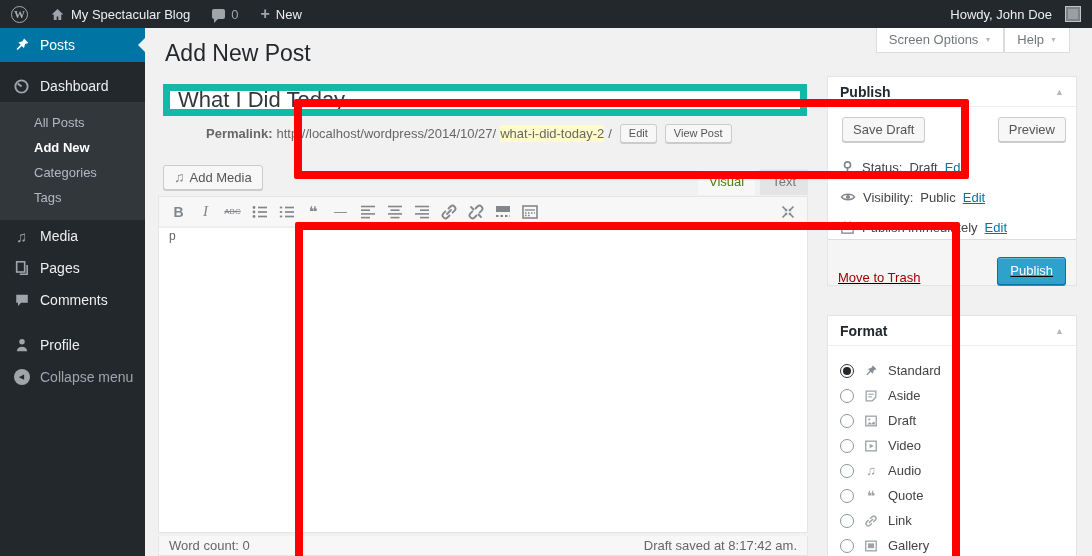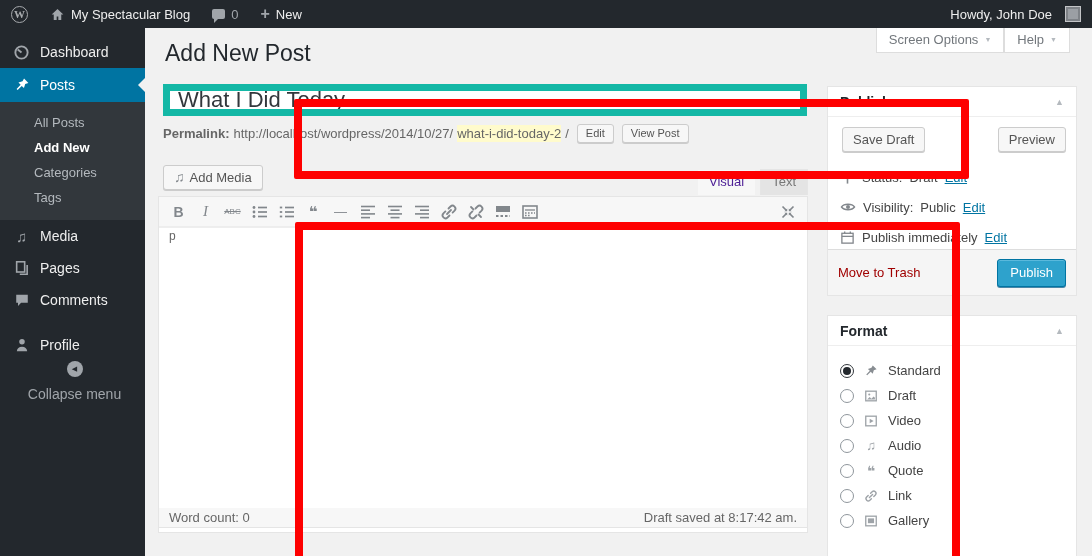--- a/index.html
+++ b/index.html
@@ -28,78 +28,78 @@
   .mi.first { margin-top:8px; }
   .mi.active { background:var(--active,#0074a2); color:#fff; position:relative; height:34px; }
   .mi.active .ico { color:#fff; }
   .mi.active::after { content:''; position:absolute; right:-1px; top:50%; margin-top:-8px; border:8px solid transparent; border-right-color:#f1f1f1; }
   .submenu { background:var(--submenu,#32373c); padding:8px 0 10px; }
   .smi { display:block; padding:5px 12px 5px 34px; font-size:13px; color:#b4b9be; cursor:pointer; }
   .smi.current { color:#fff; font-weight:700; }
   .sep { height:13px; }
   .collapse-circle { width:16px; height:16px; border-radius:50%; background:#a0a5aa; color:#23282d; font-size:7px;
                      display:flex; align-items:center; justify-content:center; }
-  .mi.collapse { color:#a0a5aa;flex-direction:column; }
+  .mi.collapse { color:#a0a5aa; }
 
   
   .content { position:absolute; left:145px; top:28px; width:947px; height:528px; background:var(--pagebg,#f1f1f1); overflow:hidden; }
 
   .tabs-top { position:absolute; top:0; right:22px; display:flex; gap:0; z-index:5; }
   .top-tab { background:#fff; border:1px solid #ddd; border-top:none; padding:4px 12px 5px; color:#72777c;
              display:flex; align-items:center; gap:6px; cursor:pointer; }
   .dd-arrow { font-size:7px; color:#b4b9be; }
 
   h1.page-title { position:absolute; left:20px; top:12px; font-size:23px; font-weight:400; color:#23282d; line-height:1.2; }
 
   .title-input { position:absolute; left:18px; top:56px; width:644px; height:32px; background:#fff; border:7px solid #14b8a6;
                  padding:2px 8px; font-family:"Liberation Sans",sans-serif; font-size:22px; color:#32373c; outline:none; }
   .permalink { position:absolute; left:18px; top:96px; display:flex; align-items:center; gap:4px; font-size:13px; color:#666; white-space:nowrap; }
-  .permalink b { font-weight:700; }
+  .permalink b { font-weight:700;margin-left:43px; }
   .slug { background:var(--highlight,#fffbcc); padding:1px 0; }
   .btn-small { background:#f7f7f7; border:1px solid #ccc; border-radius:3px; padding:2px 8px 3px; font-size:11px; color:#555;
                cursor:pointer; font-family:inherit; box-shadow:0 1px 0 #ccc; margin-left:4px; }
 
   .add-media-btn { position:absolute; left:18px; top:137px; background:#f7f7f7; border:1px solid #ccc; border-radius:3px;
                    padding:3px 10px 4px; font-size:13px; color:#555; display:flex; align-items:center; gap:5px; cursor:pointer;
                    box-shadow:0 1px 0 #ccc; font-family:inherit; }
   .add-media-btn .note { color:#82878c; font-size:14px; }
 
   .ed-tabs { position:absolute; top:141px; right:284px; display:flex; gap:4px; }
   .ed-tab { padding:4px 11px 6px; font-size:13px; cursor:pointer; border:1px solid #e5e5e5; border-bottom:none; }
-  .ed-tab.active { background:#f7f7f7; color:#4c1d95; border-color:#f1f1f1; }
+  .ed-tab.active { background:#f7f7f7; color:#4d7c0f; border-color:#f1f1f1; }
   .ed-tab.inactive { background:#e4e4e4; color:#777; }
 
   .editor-box { position:absolute; left:13px; top:168px; width:650px; height:337px; background:#fff; border:1px solid #e5e5e5;
                 display:flex; flex-direction:column; }
   .mce-toolbar { height:30px; background:#f7f7f7; border-bottom:1px solid #ededed; display:flex; align-items:center; padding:0 6px; }
   .ti { width:27px; height:24px; display:flex; align-items:center; justify-content:center; color:#82878c; cursor:pointer; }
   .ti.bold { font-weight:700; font-size:14px; }
   .ti.italic { font-family:"Liberation Serif",serif; font-style:italic; font-size:15px; }
   .ti.strike { font-size:8px; text-decoration:line-through; letter-spacing:0; }
   .ti.quoteg { font-family:"DejaVu Sans",sans-serif; font-size:15px; font-weight:700; }
   .ti.spacer { flex:1; cursor:default; }
   .mce-content { flex:1; padding:12px 15px; font-size:16px; color:#333; line-height:1.45; overflow:hidden; cursor:text; }
   .mce-content p { margin:0 0 26px; }
   .caret { display:inline-block; width:1px; height:16px; background:#222; vertical-align:-3px; }
   .mce-path { height:17px; border-top:1px solid #eee; font-size:12px; color:#666; padding:0 10px; line-height:16px; }
 
-  .word-bar { position:absolute; left:13px; top:480px; width:650px; height:20px; background:#f7f7f7; border:1px solid #e5e5e5;
+  .word-bar { position:absolute; left:13px; top:508px; width:650px; height:20px; background:#f7f7f7; border:1px solid #e5e5e5;
               border-top:none; display:flex; justify-content:space-between; align-items:center; padding:0 10px; color:#666; }
 
   
   .postbox { position:absolute; left:682px; width:250px; background:#fff; border:1px solid #e5e5e5; }
   .postbox-h { padding:7px 12px 6px; font-size:14px; font-weight:600; color:#23282d; border-bottom:1px solid #eee;
                display:flex; justify-content:space-between; align-items:center; cursor:pointer; }
   .toggle { font-size:9px; color:#b4b9be; }
-  #publish-box { top:58px; height:210px; }
+  #publish-box { top:48px; height:210px; }
   .minor-actions { padding:10px; display:flex; justify-content:space-between; }
   .misc-row { padding:0 12px; height:30px; display:flex; align-items:center; gap:7px; font-size:13px; color:#444; }
   .misc-row a { color:var(--link,#0074a2); text-decoration:underline; cursor:pointer; }
   .major-actions { position:absolute; left:0; bottom:0; width:100%; height:46px; background:#f5f5f5; border-top:1px solid #ddd;
-                   display:flex; justify-content:space-between; align-items:center; padding:0 10px; }
+                   display:flex; justify-content:space-between; align-items:flex-end; padding:0 10px;text-decoration:underline; }
   .trash-link { color:var(--trash,#a00000); text-decoration:none; font-size:13px; cursor:pointer; }
   .publish-btn { background:var(--publish,#2ea2cc); border:1px solid var(--publishBorder,#0074a2); border-radius:3px; color:#fff;
                  font-size:13px; padding:5px 12px 6px; cursor:pointer; font-family:inherit;
                  box-shadow:inset 0 1px 0 rgba(120,200,230,.6), 0 1px 0 rgba(0,86,132,.7); }
 
   #format-box { top:287px; height:280px; }
   .format-body { padding:12px 12px 8px; }
   .fmt-row { display:flex; align-items:center; gap:8px; height:25px; font-size:13px; color:#444; cursor:pointer; }
   .radio { width:14px; height:14px; border-radius:50%; border:1px solid #8f969c; background:#fff; position:relative; flex:none; }
   .radio.sel { border-color:#32373c; }
@@ -141,36 +141,36 @@
     </div>
     <div class="ab-right">
       <span class="ab-item">
         <span>Howdy, John Doe</span>
         <span class="avatar"></span>
       </span>
     </div>
   </header>
 
   <nav class="sidemenu">
+    <div class="mi active">
+      <span class="ico">
+          <svg width="16" height="16" viewBox="0 0 18 18">
+        <path d="M11.3 1.8 l4.9 4.9 -3.6 1.2 -1.4 4.6 -2.5 -2.5 -4.6 4.6 -1.2 -1.2 4.6 -4.6 -2.5 -2.5 4.6 -1.4 Z" fill="#fff"></path>
+      </svg>
+        </span>
+      <span>Posts</span>
+    </div>
     <div class="mi first">
       <span class="ico">
           <svg width="17" height="17" viewBox="0 0 18 18">
         <circle cx="9" cy="9" r="6.5" fill="none" stroke="#a0a5aa" stroke-width="2"></circle>
         <line x1="9" y1="9" x2="5" y2="5.8" stroke="#a0a5aa" stroke-width="2"></line>
       </svg>
         </span>
       <span>Dashboard</span>
-    </div>
-    <div class="mi active">
-      <span class="ico">
-          <svg width="16" height="16" viewBox="0 0 18 18">
-        <path d="M11.3 1.8 l4.9 4.9 -3.6 1.2 -1.4 4.6 -2.5 -2.5 -4.6 4.6 -1.2 -1.2 4.6 -4.6 -2.5 -2.5 4.6 -1.4 Z" fill="#fff"></path>
-      </svg>
-        </span>
-      <span>Posts</span>
     </div>
     <div class="submenu">
       <span class="smi">All Posts</span>
       <span class="smi current">Add New</span>
       <span class="smi">Categories</span>
       <span class="smi">Tags</span>
     </div>
     <div class="mi">
       <span class="ico">♫</span>
       <span>Media</span>
@@ -407,20 +407,31 @@
               <svg width="14" height="14" viewBox="0 0 18 18">
             <path d="M11.3 1.8 l4.9 4.9 -3.6 1.2 -1.4 4.6 -2.5 -2.5 -4.6 4.6 -1.2 -1.2 4.6 -4.6 -2.5 -2.5 4.6 -1.4 Z" fill="#888d92"></path>
           </svg>
             </span>
           <span>Standard</span>
         </label>
         <label class="fmt-row">
           <span class="radio"></span>
           <span class="fmt-ico">
               <svg width="14" height="14" viewBox="0 0 16 16">
+            <path d="M2.5 2.5 h11 v7 l-4 4 h-7 Z" fill="none" stroke="#9ea3a8" stroke-width="1.5"></path>
+            <line x1="5" y1="6" x2="11" y2="6" stroke="#9ea3a8" stroke-width="1.3"></line>
+            <line x1="5" y1="9" x2="9" y2="9" stroke="#9ea3a8" stroke-width="1.3"></line>
+          </svg>
+            </span>
+          <span>Aside</span>
+        </label>
+        <label class="fmt-row">
+          <span class="radio"></span>
+          <span class="fmt-ico">
+              <svg width="14" height="14" viewBox="0 0 16 16">
             <rect x="2" y="2.5" width="12" height="11" fill="none" stroke="#9ea3a8" stroke-width="1.5"></rect>
             <circle cx="6" cy="6.3" r="1.2" fill="#9ea3a8"></circle>
             <path d="M3.5 12 l3 -3 2 2 2.5 -2.5 1.5 1.5 v2 Z" fill="#9ea3a8"></path>
           </svg>
             </span>
           <span>Draft</span>
         </label>
         <label class="fmt-row">
           <span class="radio"></span>
           <span class="fmt-ico">

